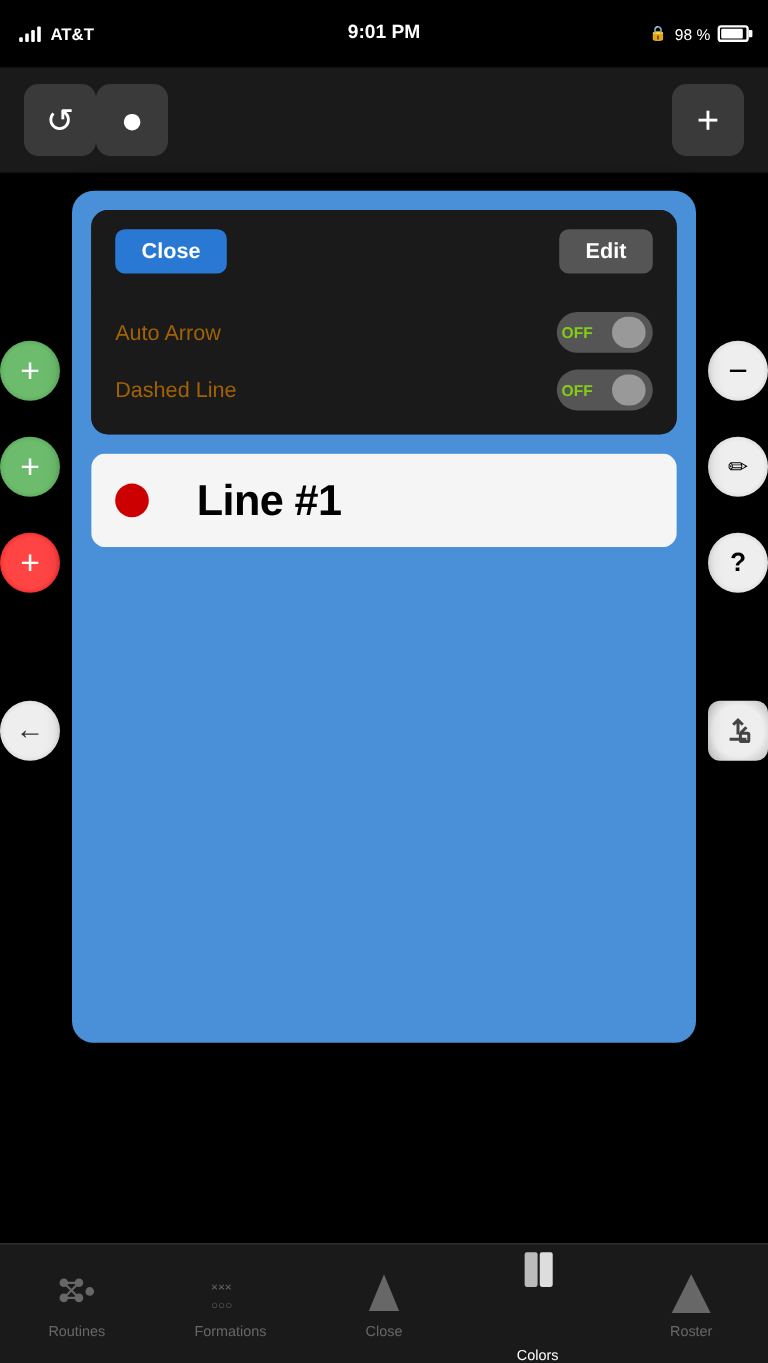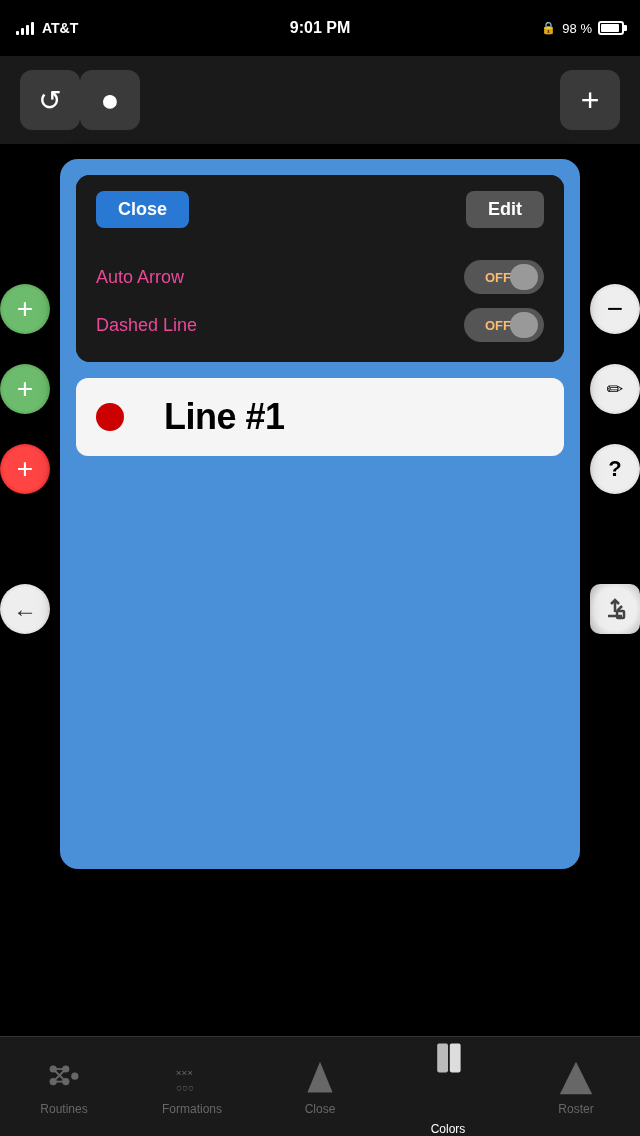--- a/index.html
+++ b/index.html
@@ -252,21 +252,21 @@
     .toggle-row {
       display: flex;
       align-items: center;
       justify-content: space-between;
       margin-bottom: 14px;
     }
     .toggle-row:last-child {
       margin-bottom: 0;
     }
     .toggle-label {
-      color: #ec4899;
+      color: #a16207;
       font-size: 18px;
       font-weight: 400;
     }
     .toggle-switch {
       width: 80px;
       height: 34px;
       background: #555;
       border-radius: 17px;
       display: flex;
       align-items: center;
@@ -276,22 +276,22 @@
       cursor: pointer;
     }
     .toggle-knob {
       width: 28px;
       height: 26px;
       background: #999;
       border-radius: 13px;
     }
     .toggle-text {
       position: absolute;
-      left: 21px;
-      color: #fdba74;
+      left: 4px;
+      color: #84cc16;
       font-size: 13px;
       font-weight: 600;
     }
 
     
     #list-section {
       background: #d0d0d8;
       border-radius: 12px;
       overflow: hidden;
       margin-top: 2px;

